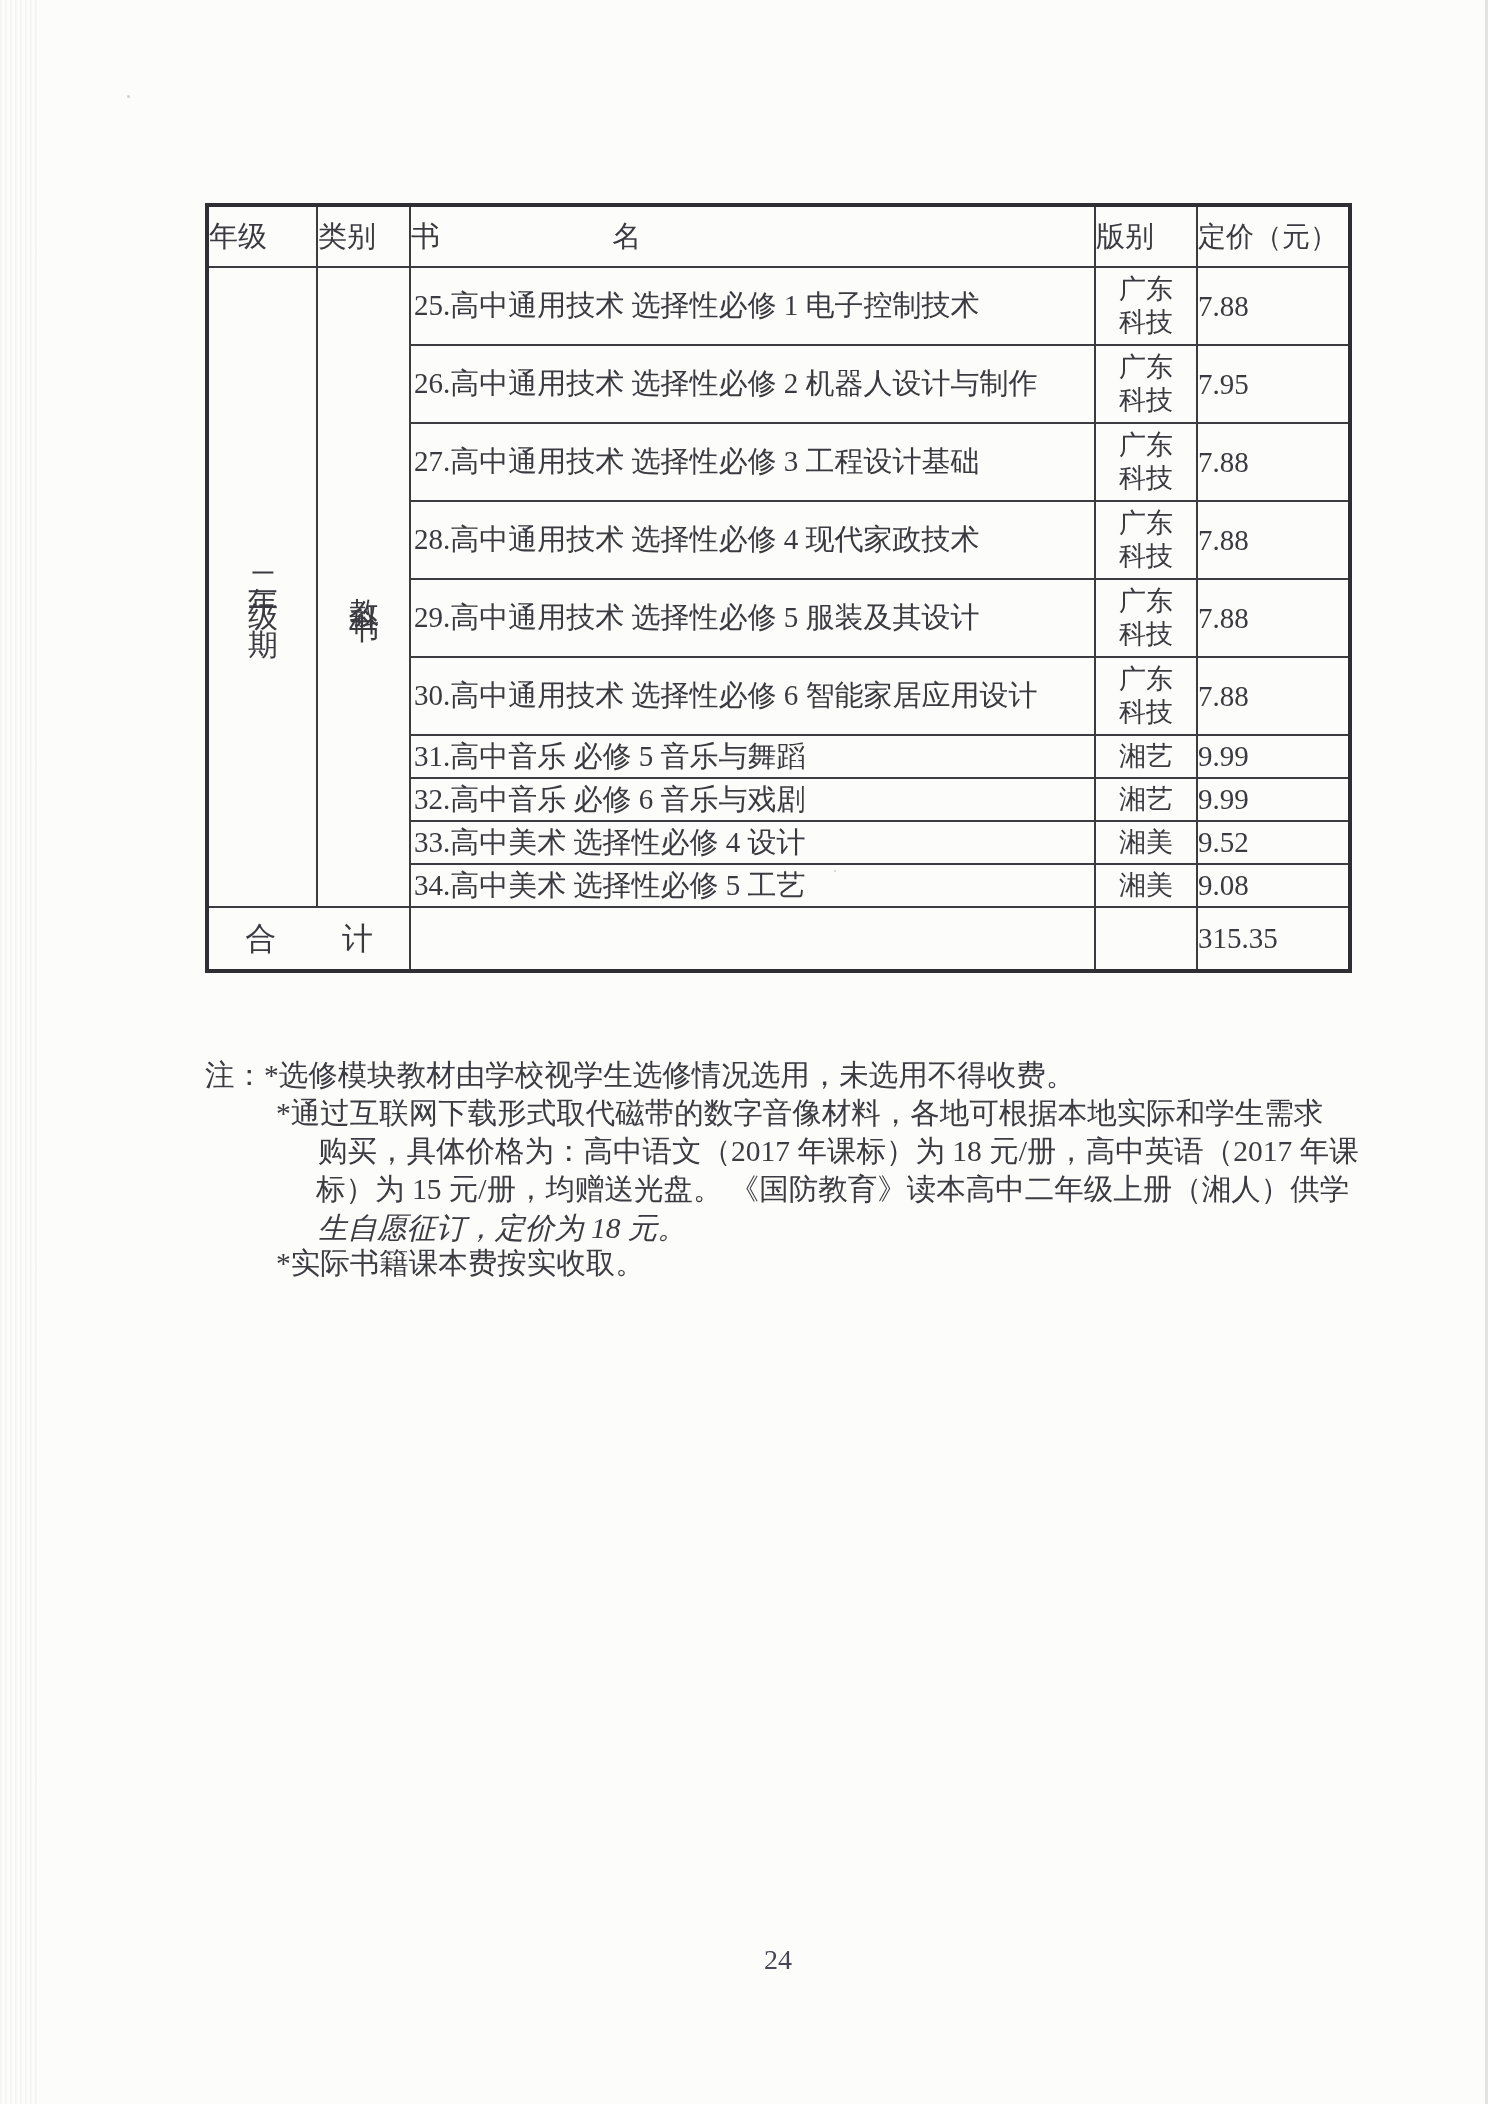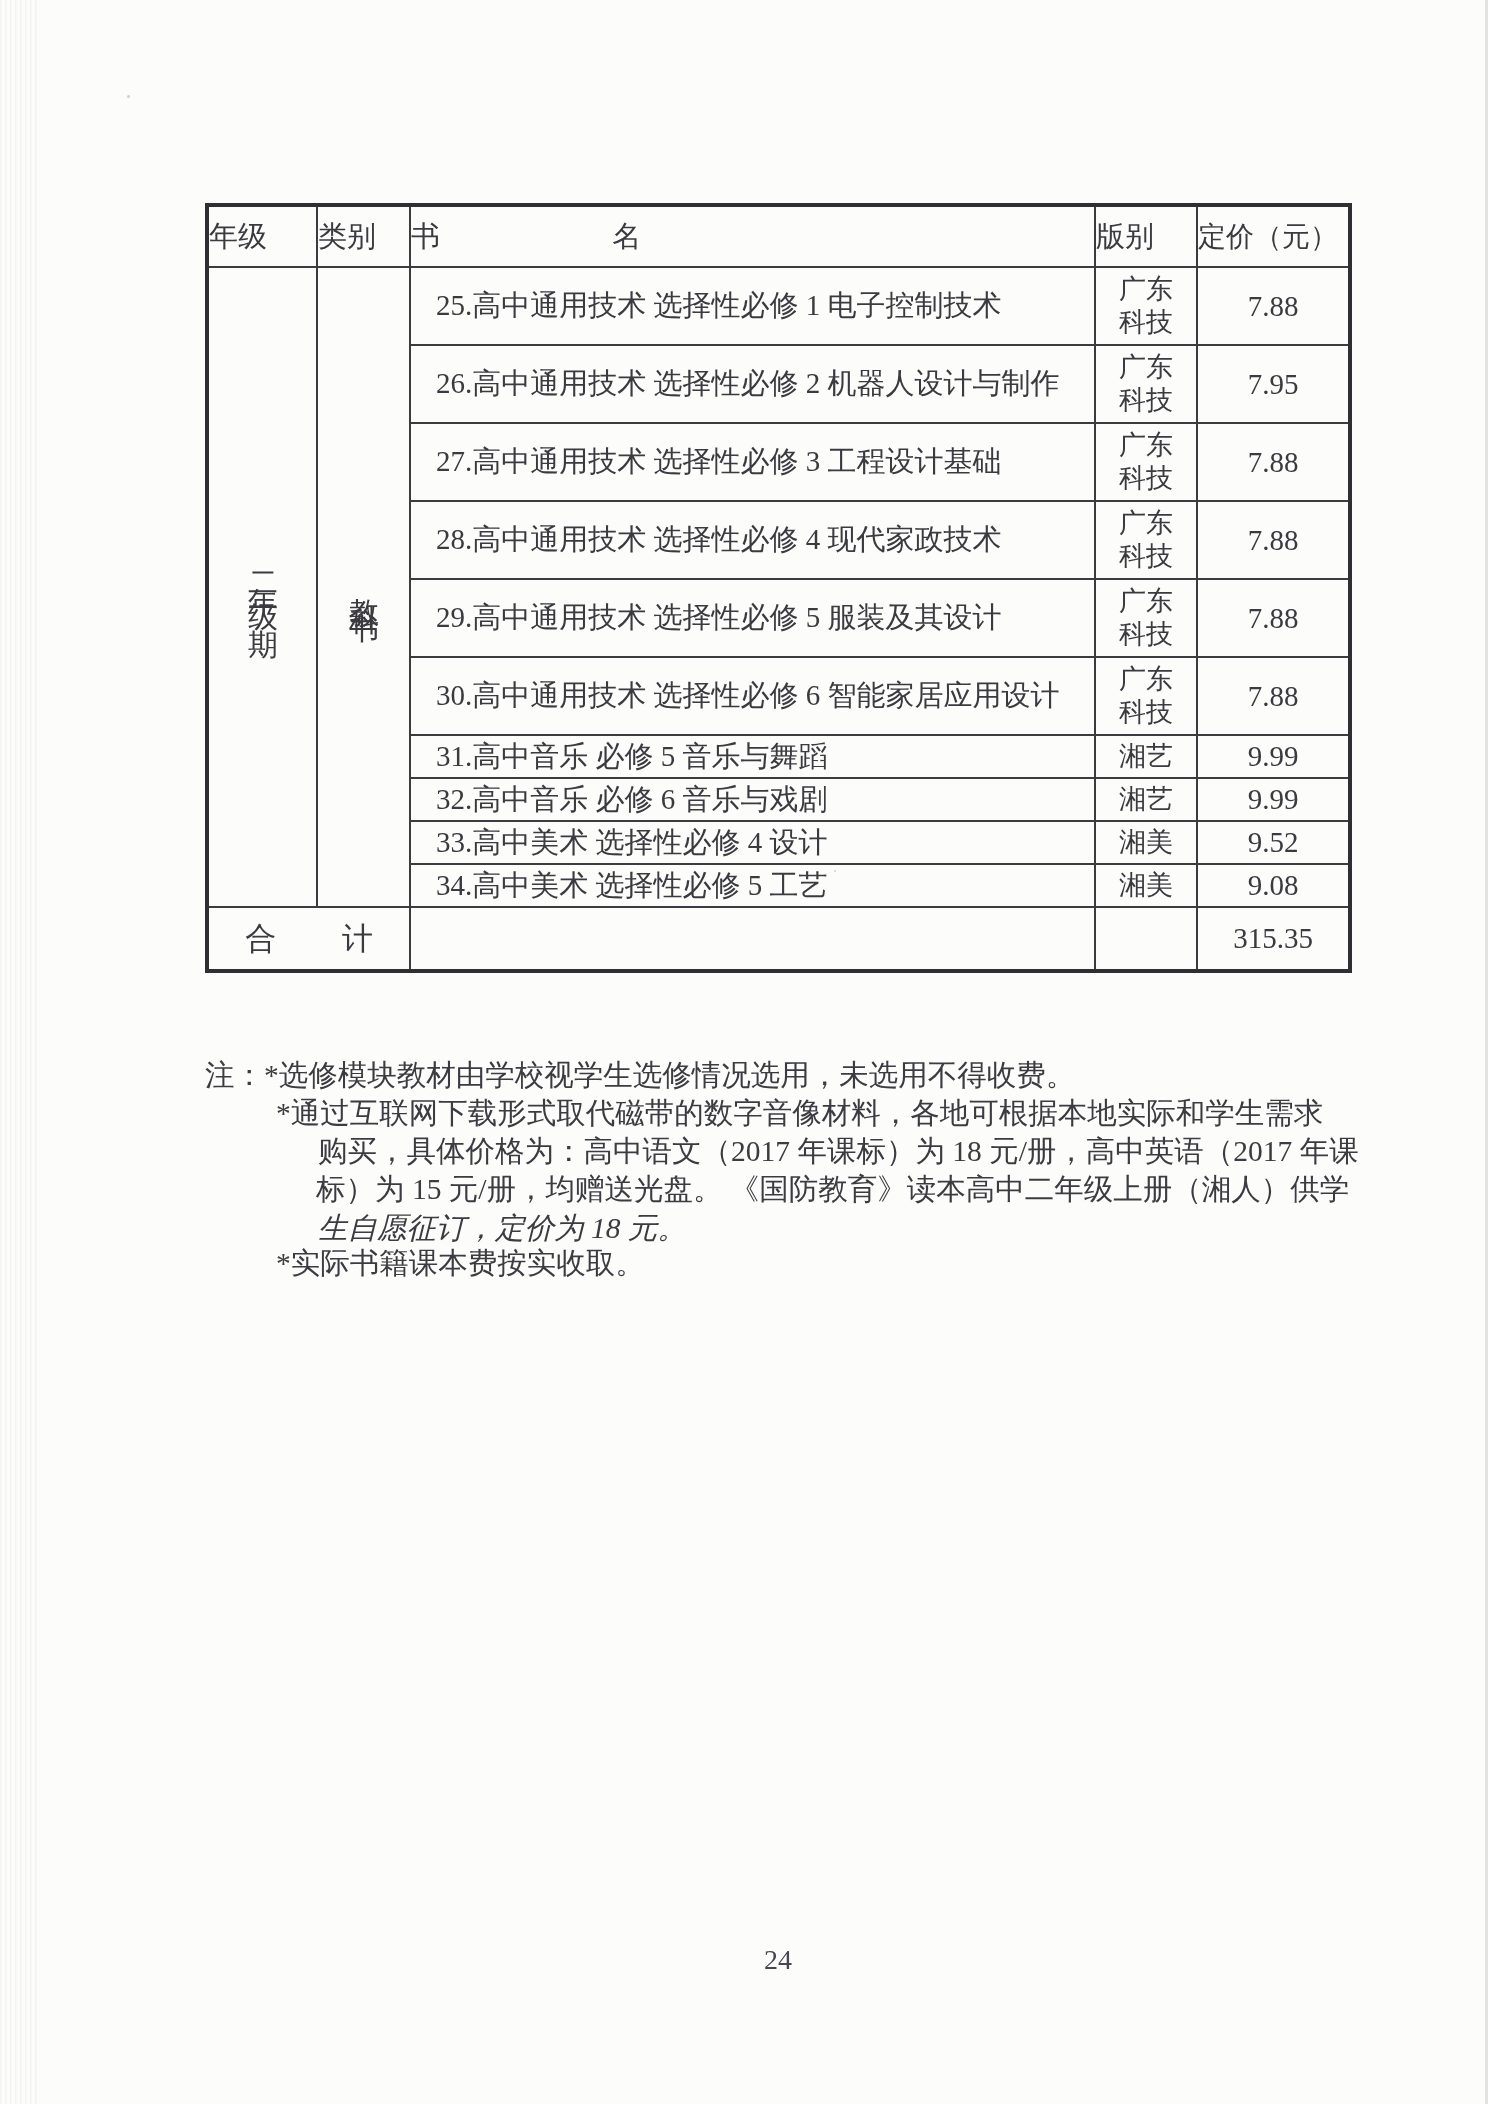--- a/index.html
+++ b/index.html
@@ -39,24 +39,24 @@
     vertical-align:middle;
     padding:0;
   }
   tr.h-head{height:62px;}
   tr.r-tall{height:78px;}
   tr.r-short{height:43px;}
   tr.r-total{height:64px;}
   th{font-size:29px;text-align:left;}
   .th-book{word-spacing:165px;}
   .th-price{font-size:28px;letter-spacing:0;}
-  td.name{text-align:left;padding-left:25px;font-size:29px;white-space:nowrap;}
+  td.name{text-align:left;padding-left:3px;font-size:29px;white-space:nowrap;}
   td.pub{text-align:center;font-size:27px;line-height:1.22;}
   td.pub .wrap2{display:inline-block;max-width:62px;font-family:Liberation Serif, serif;}
-  td.price{text-align:center;font-size:29px;}
+  td.price{text-align:left;font-size:29px;}
   td.grade-cell,td.cat-cell{text-align:center;}
   .vtext{
     writing-mode:vertical-lr;
     text-orientation:upright;
     display:inline-block;
     font-size:30px;
   }
   .vtext.grade{letter-spacing:14px;}
   .vtext.cat{letter-spacing:7px;}
   td.total-label{text-align:center;font-size:31px;word-spacing:58px;}

